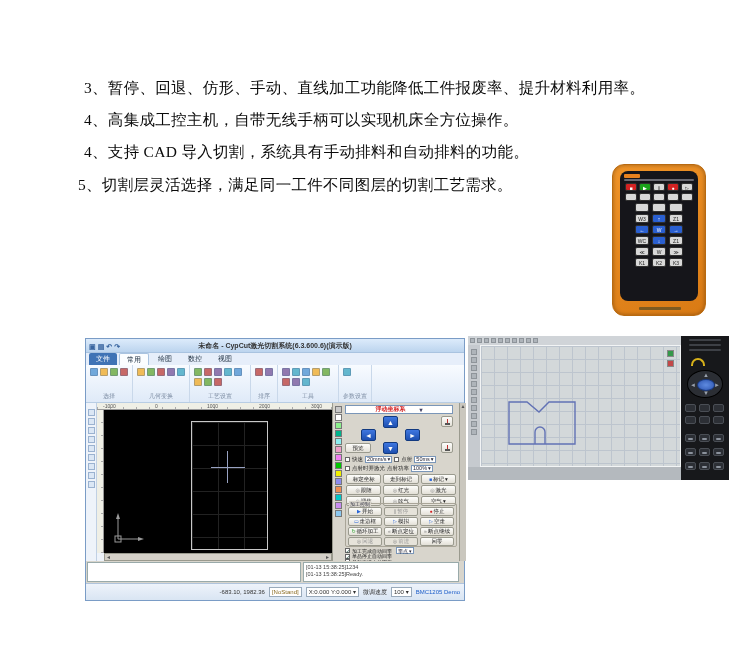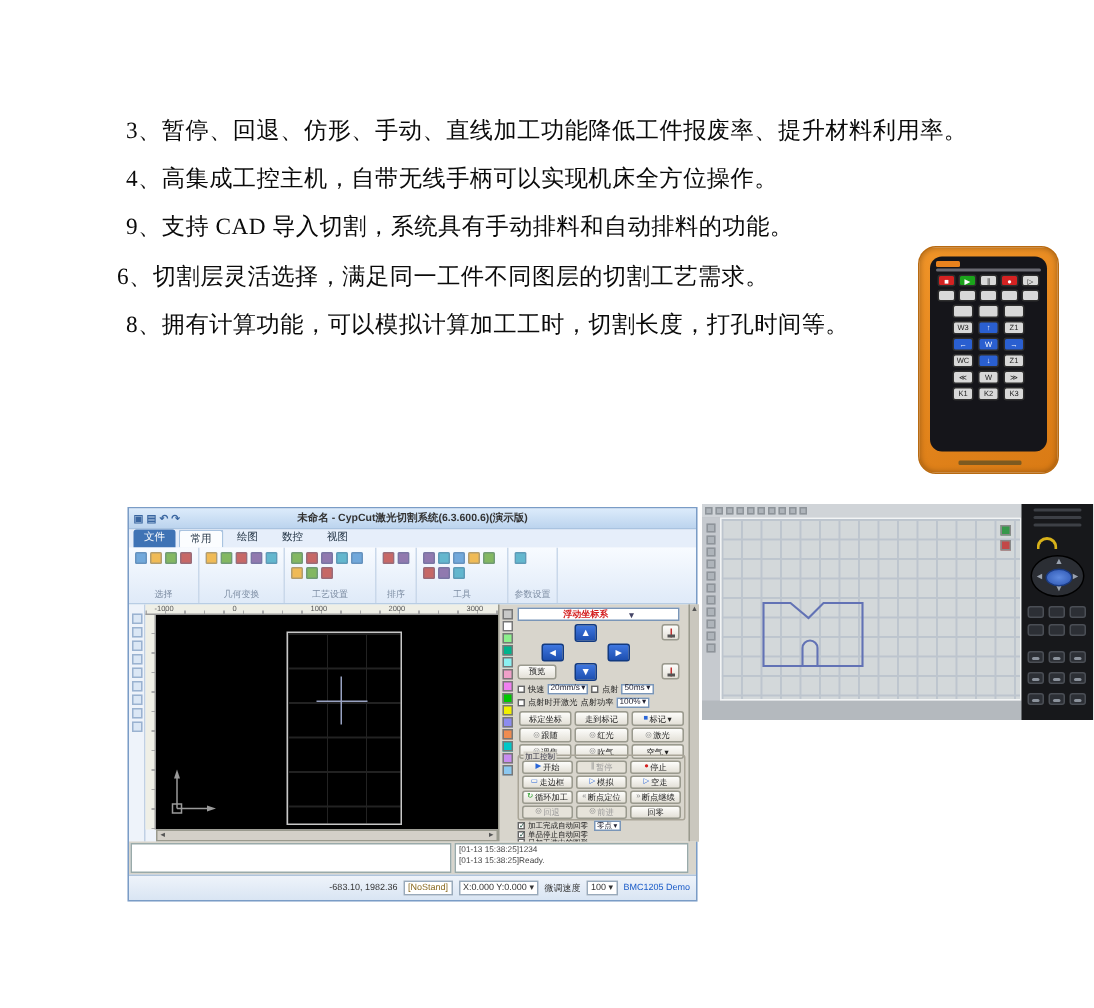--- a/index.html
+++ b/index.html
@@ -163,23 +163,22 @@
 </style>
 </head>
 <body>
 
 <div class="page">
 
 
   <div class="features">
     <div class="feature-item">3、暂停、回退、仿形、手动、直线加工功能降低工件报废率、提升材料利用率。</div>
     <div class="feature-item">4、高集成工控主机，自带无线手柄可以实现机床全方位操作。</div>
-    <div class="feature-item">9、支持 CAD 导入切割，系统具有手动排料和自动排料的功能。</div>
-    <div class="feature-item">6、切割层灵活选择，满足同一工件不同图层的切割工艺需求。</div>
-    <div class="feature-item">8、拥有计算功能，可以模拟计算加工工时，切割长度，打孔时间等。</div>
+    <div class="feature-item">4、支持 CAD 导入切割，系统具有手动排料和自动排料的功能。</div>
+    <div class="feature-item">5、切割层灵活选择，满足同一工件不同图层的切割工艺需求。</div>
   </div>
 
   <div class="remote">
     <div class="remote-face">
       <div class="remote-logo"></div>
       <div class="remote-bar"></div>
       <div class="r-row five">
         <span class="r-btn sm c-red">■</span>
         <span class="r-btn sm c-green">▶</span>
         <span class="r-btn sm">∥</span>

